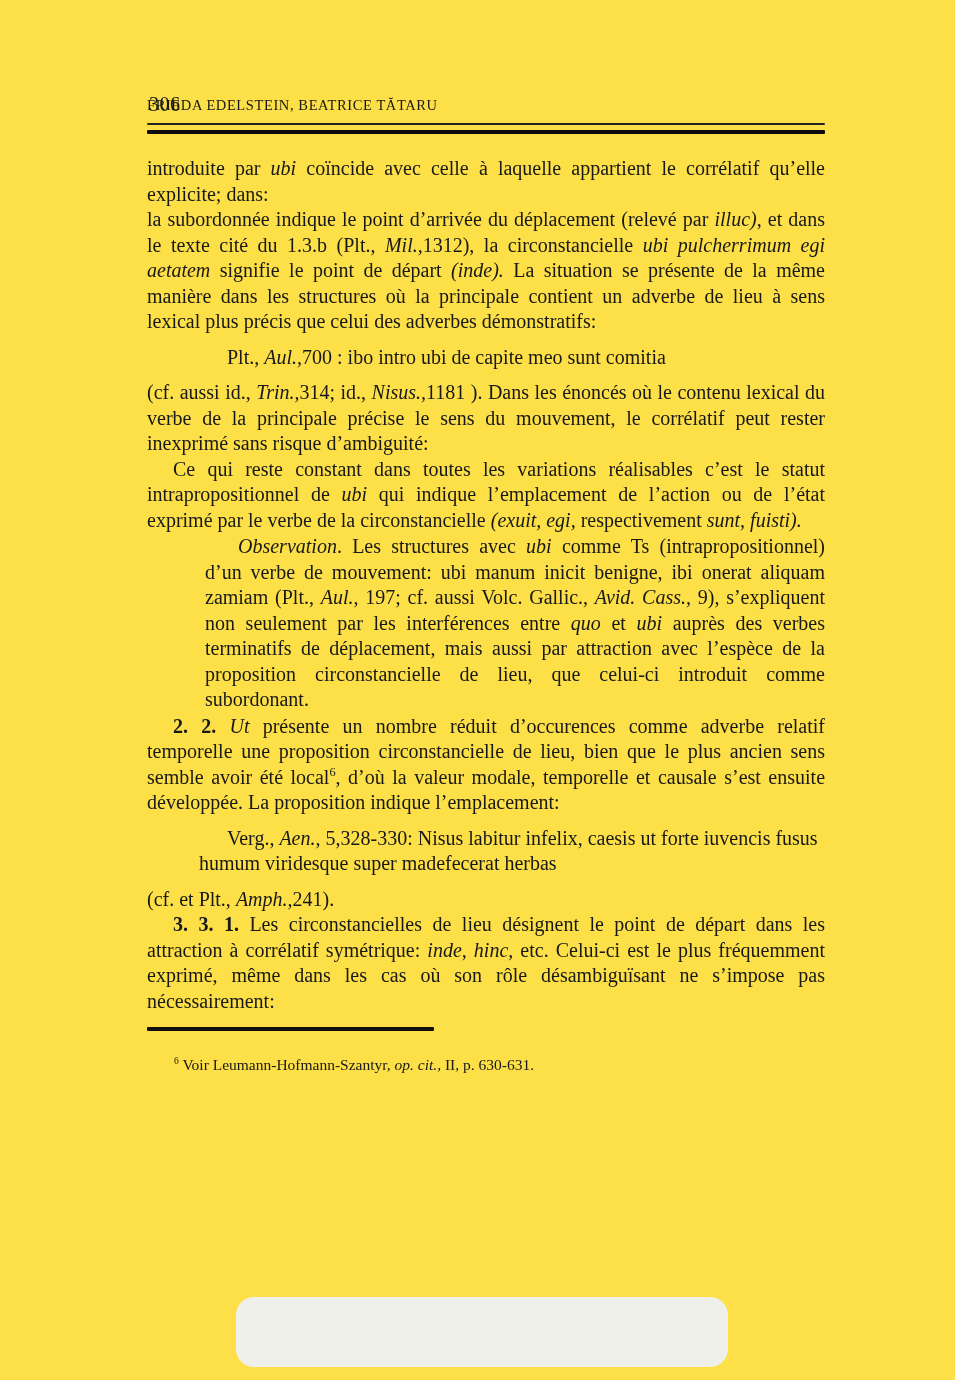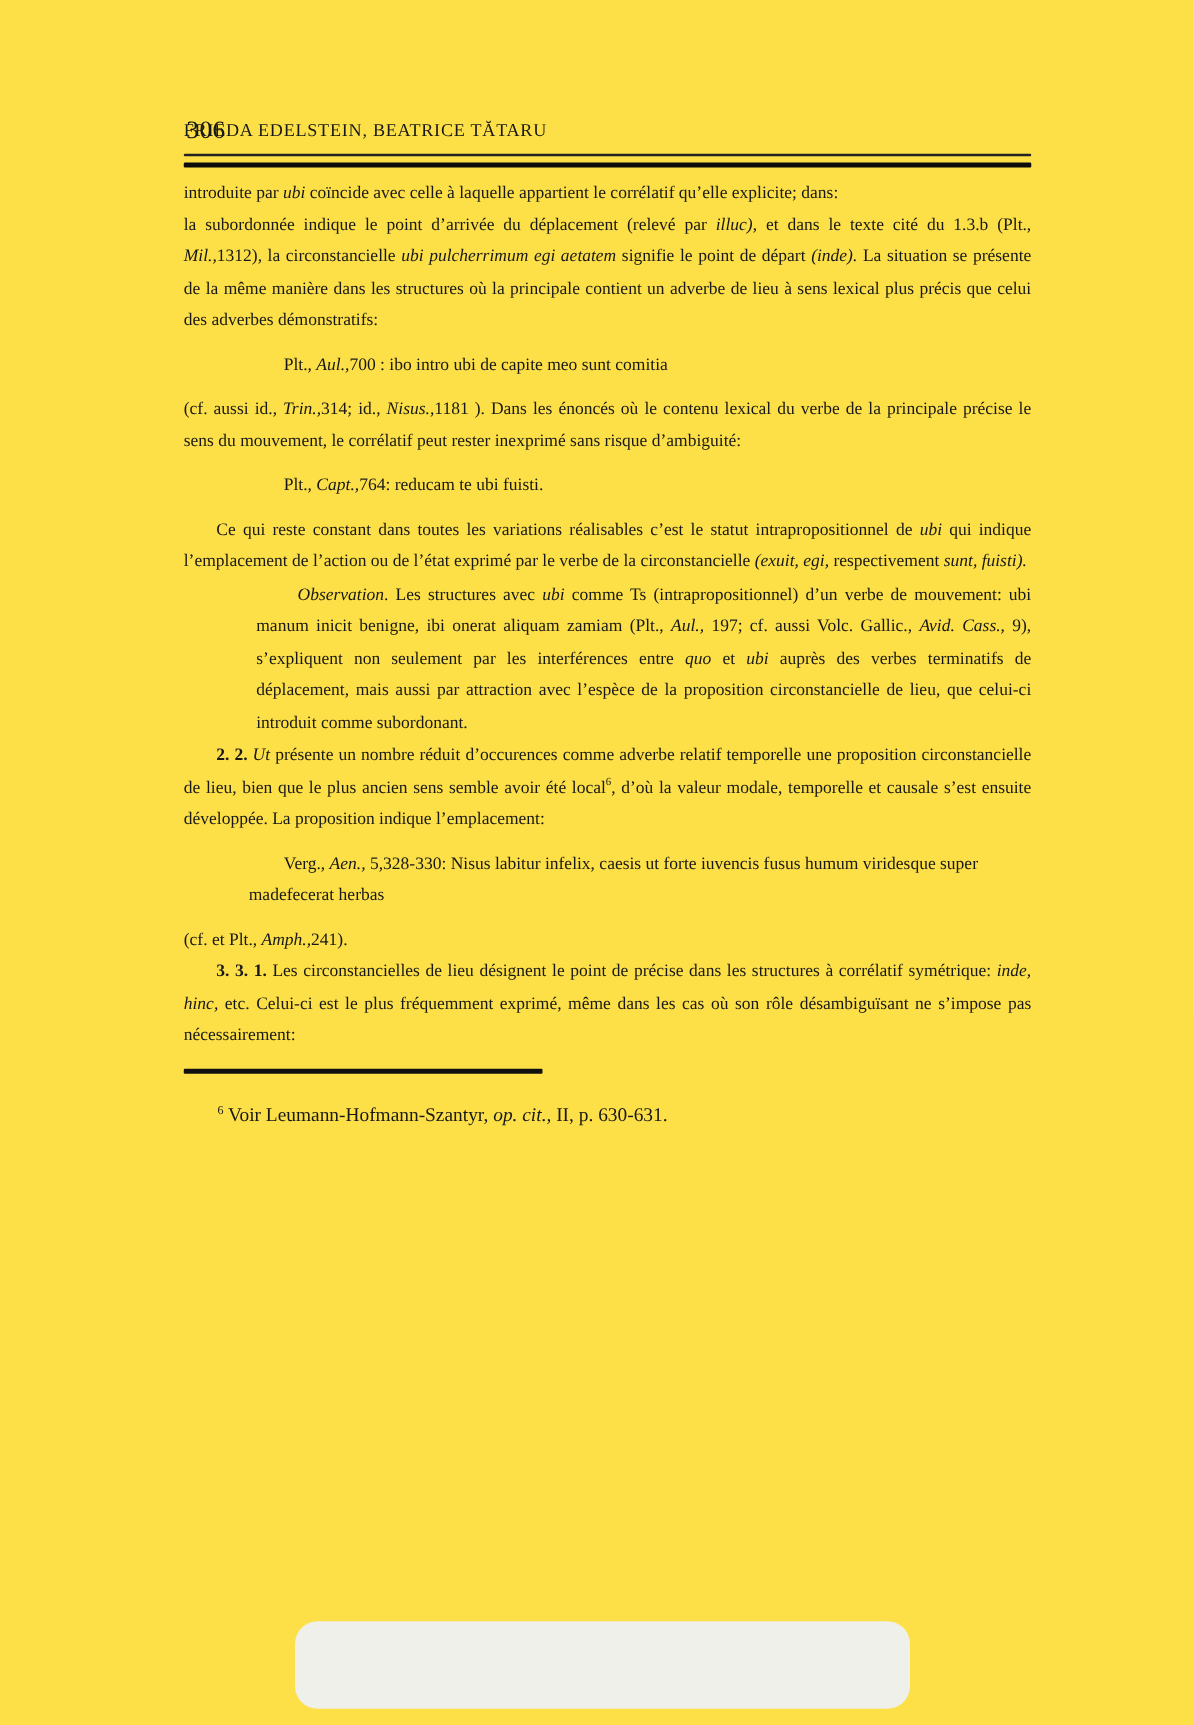--- a/index.html
+++ b/index.html
@@ -20,22 +20,22 @@
   }
   .running-title{
     text-align:left;
     font-size:14.5px;letter-spacing:0.6px;
     padding-top:2px;
     white-space:nowrap;
   }
   .rule-thin{margin-top:4px;height:2px;background:#232323;border-radius:1px;}
   .rule-thick{margin-top:5px;height:4px;background:#0d0d0d;border-radius:1px;}
   .page-body{
-    margin-top:8px;
-    font-size:14px;
+    margin-top:22px;
+    font-size:20px;
     line-height:25.5px;
     text-align:justify;
   }
   .page-body .para{text-indent:0;}
   .page-body .para.indent{text-indent:26px;}
   .page-body .quote{
     margin:10px 0;
     padding-left:52px;
     text-indent:28px;
     text-align:left;
@@ -74,27 +74,26 @@
     </div>
 
     <div class="rule-thin"></div>
     <div class="rule-thick"></div>
 
     <div class="page-body" id="blocks">
         <div class="para"><span>introduite par </span><em>ubi</em><span> coïncide avec celle à laquelle appartient le corrélatif qu’elle explicite; dans:</span></div>
         <div class="para"><span>la subordonnée indique le point d’arrivée du déplacement (relevé par </span><em>illuc)</em><span>, et dans le texte cité du 1.3.b (Plt., </span><em>Mil.,</em><span>1312), la circonstancielle </span><em>ubi pulcherrimum egi aetatem</em><span> signifie le point de départ </span><em>(inde).</em><span> La situation se présente de la même manière dans les structures où la principale contient un adverbe de lieu à sens lexical plus précis que celui des adverbes démonstratifs:</span></div>
         <div class="quote"><span>Plt., </span><em>Aul.,</em><span>700 : ibo intro ubi de capite meo sunt comitia</span></div>
         <div class="para"><span>(cf. aussi id., </span><em>Trin.,</em><span>314; id., </span><em>Nisus.,</em><span>1181 ). Dans les énoncés où le contenu lexical du verbe de la principale précise le sens du mouvement, le corrélatif peut rester inexprimé sans risque d’ambiguité:</span></div>
-        <div class="quote"><span>Plt., </span><em>Capt.,</em><span>764: reducam te ubi fuisti.</span></div>
         <div class="para indent"><span>Ce qui reste constant dans toutes les variations réalisables c’est le statut intrapropositionnel de </span><em>ubi</em><span> qui indique l’emplacement de l’action ou de l’état exprimé par le verbe de la circonstancielle </span><em>(exuit, egi,</em><span> respectivement </span><em>sunt, fuisti).</em></div>
         <div class="obs"><em>Observation</em><span>. Les structures avec </span><em>ubi</em><span> comme Ts (intrapropositionnel) d’un verbe de mouvement: ubi manum inicit benigne, ibi onerat aliquam zamiam (Plt., </span><em>Aul.,</em><span> 197; cf. aussi Volc. Gallic., </span><em>Avid. Cass.,</em><span> 9), s’expliquent non seulement par les interférences entre </span><em>quo</em><span> et </span><em>ubi</em><span> auprès des verbes terminatifs de déplacement, mais aussi par attraction avec l’espèce de la proposition circonstancielle de lieu, que celui-ci introduit comme subordonant.</span></div>
         <div class="para indent"><strong>2. 2. </strong><em>Ut</em><span> présente un nombre réduit d’occurences comme adverbe relatif temporelle une proposition circonstancielle de lieu, bien que le plus ancien sens semble avoir été local</span><sup>6</sup><span>, d’où la valeur modale, temporelle et causale s’est ensuite développée. La proposition indique l’emplacement:</span></div>
         <div class="quote"><span>Verg., </span><em>Aen.,</em><span> 5,328-330: Nisus labitur infelix, caesis ut forte iuvencis fusus humum viridesque super madefecerat herbas</span></div>
         <div class="para"><span>(cf. et Plt., </span><em>Amph.,</em><span>241).</span></div>
-        <div class="para indent"><strong>3. 3. 1. </strong><span>Les circonstancielles de lieu désignent le point de précise dans les structures à corrélatif symétrique: </span><em>inde, hinc,</em><span> etc. Celui-ci est le plus fréquemment exprimé, même dans les cas où son rôle désambiguïsant ne s’impose pas nécessairement:</span></div>
+        <div class="para indent"><strong>3. 3. 1. </strong><span>Les circonstancielles de lieu désignent le point de départ dans les attraction à corrélatif symétrique: </span><em>inde, hinc,</em><span> etc. Celui-ci est le plus fréquemment exprimé, même dans les cas où son rôle désambiguïsant ne s’impose pas nécessairement:</span></div>
       </div>
 
     <div class="footnote-rule"></div>
     <div class="footnote"><sup>6</sup><span> Voir Leumann-Hofmann-Szantyr, </span><em>op. cit.,</em><span> II, p. 630-631.</span></div>
 
   </div>
 
   <div class="scan-artifact" style="background: rgb(238, 240, 233);"></div>
 </div>
 

